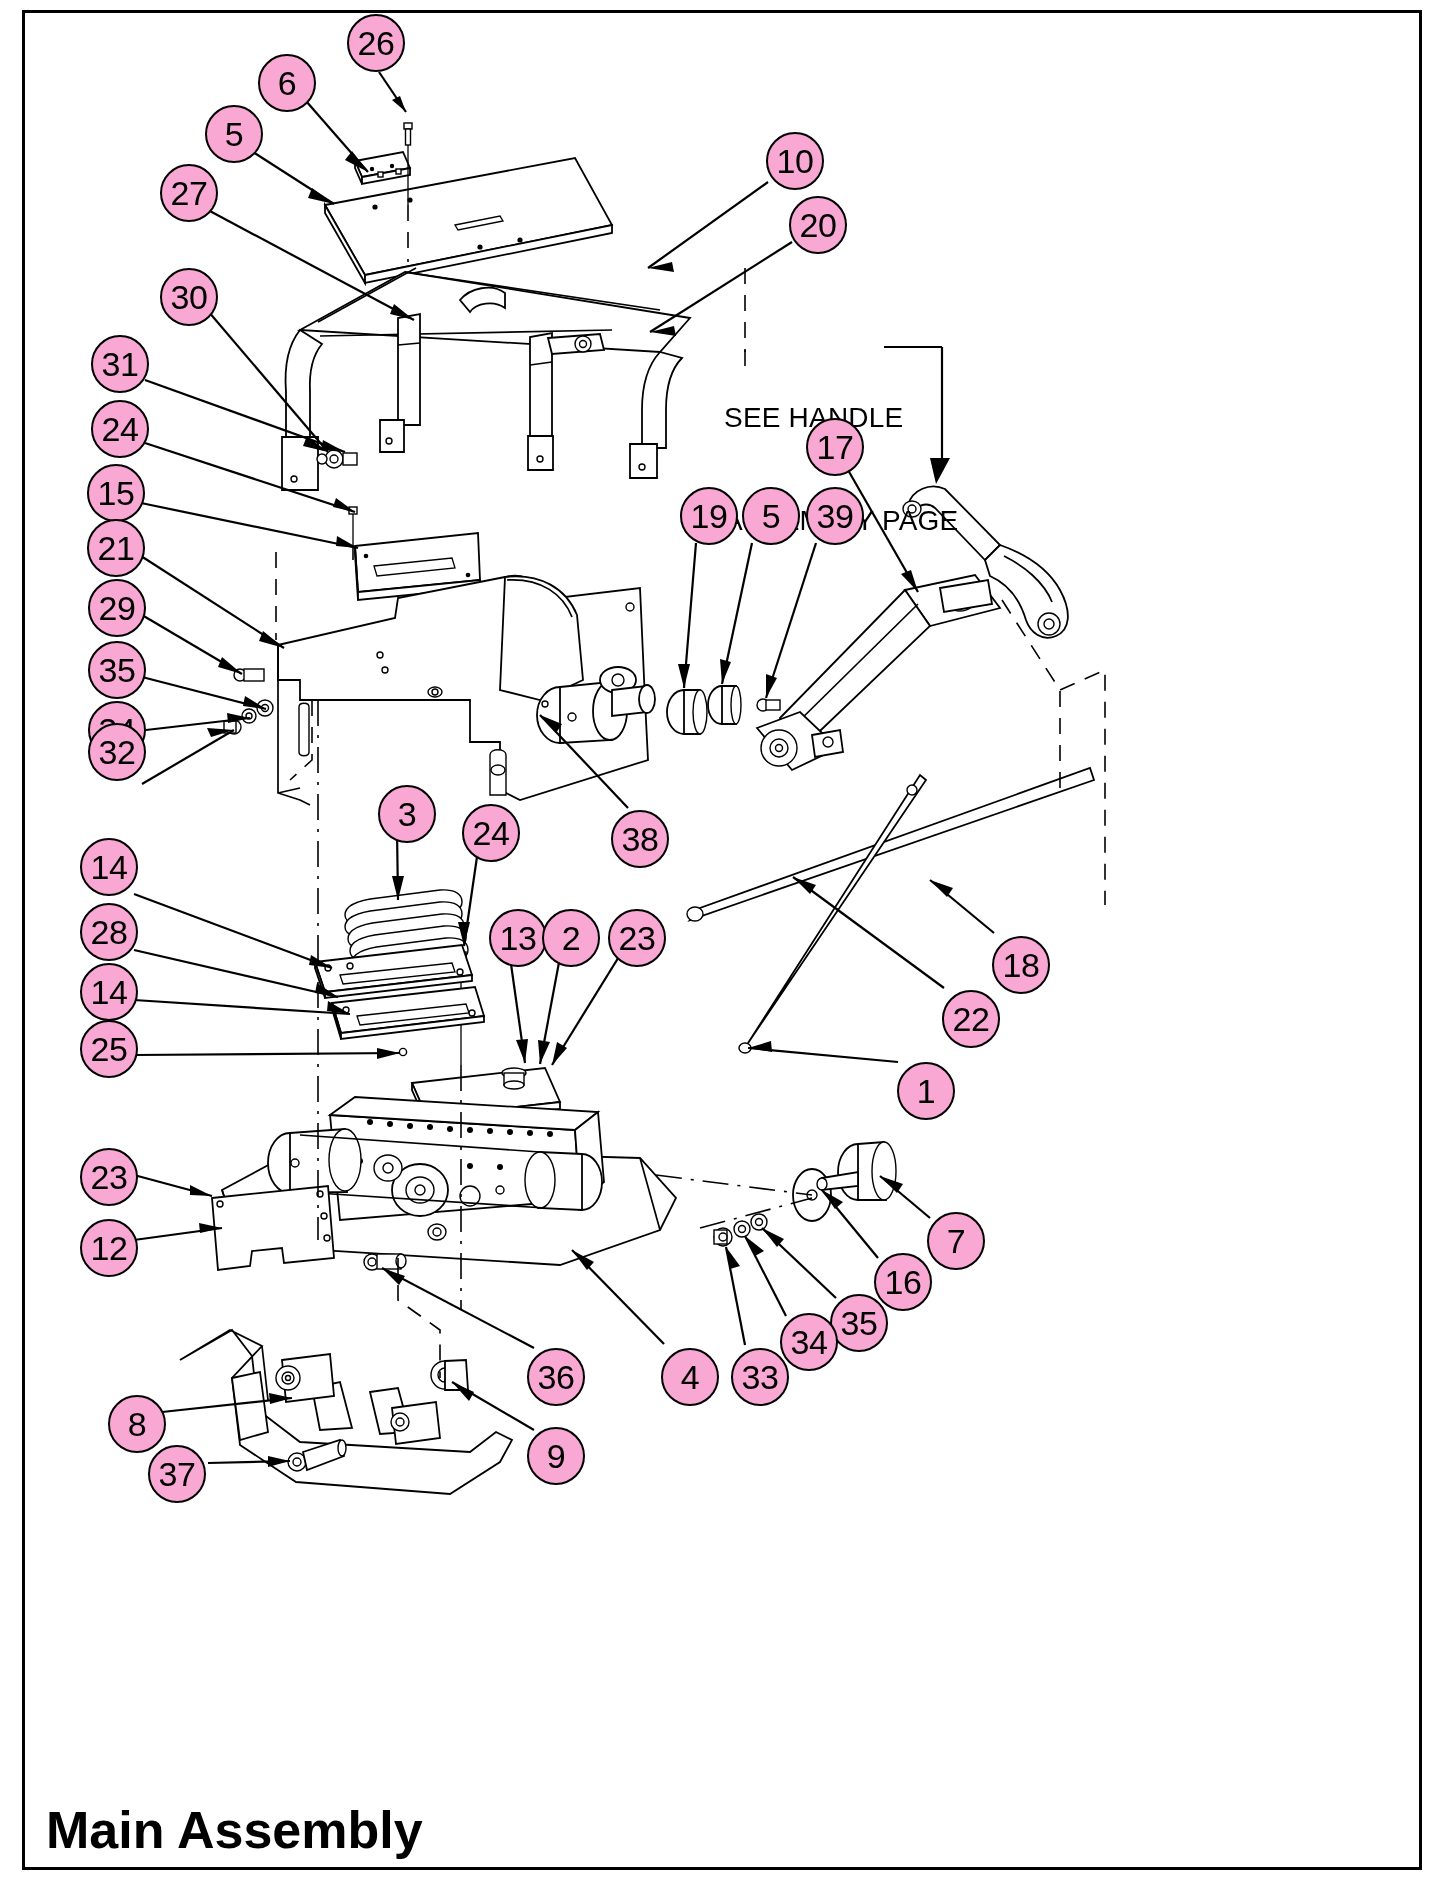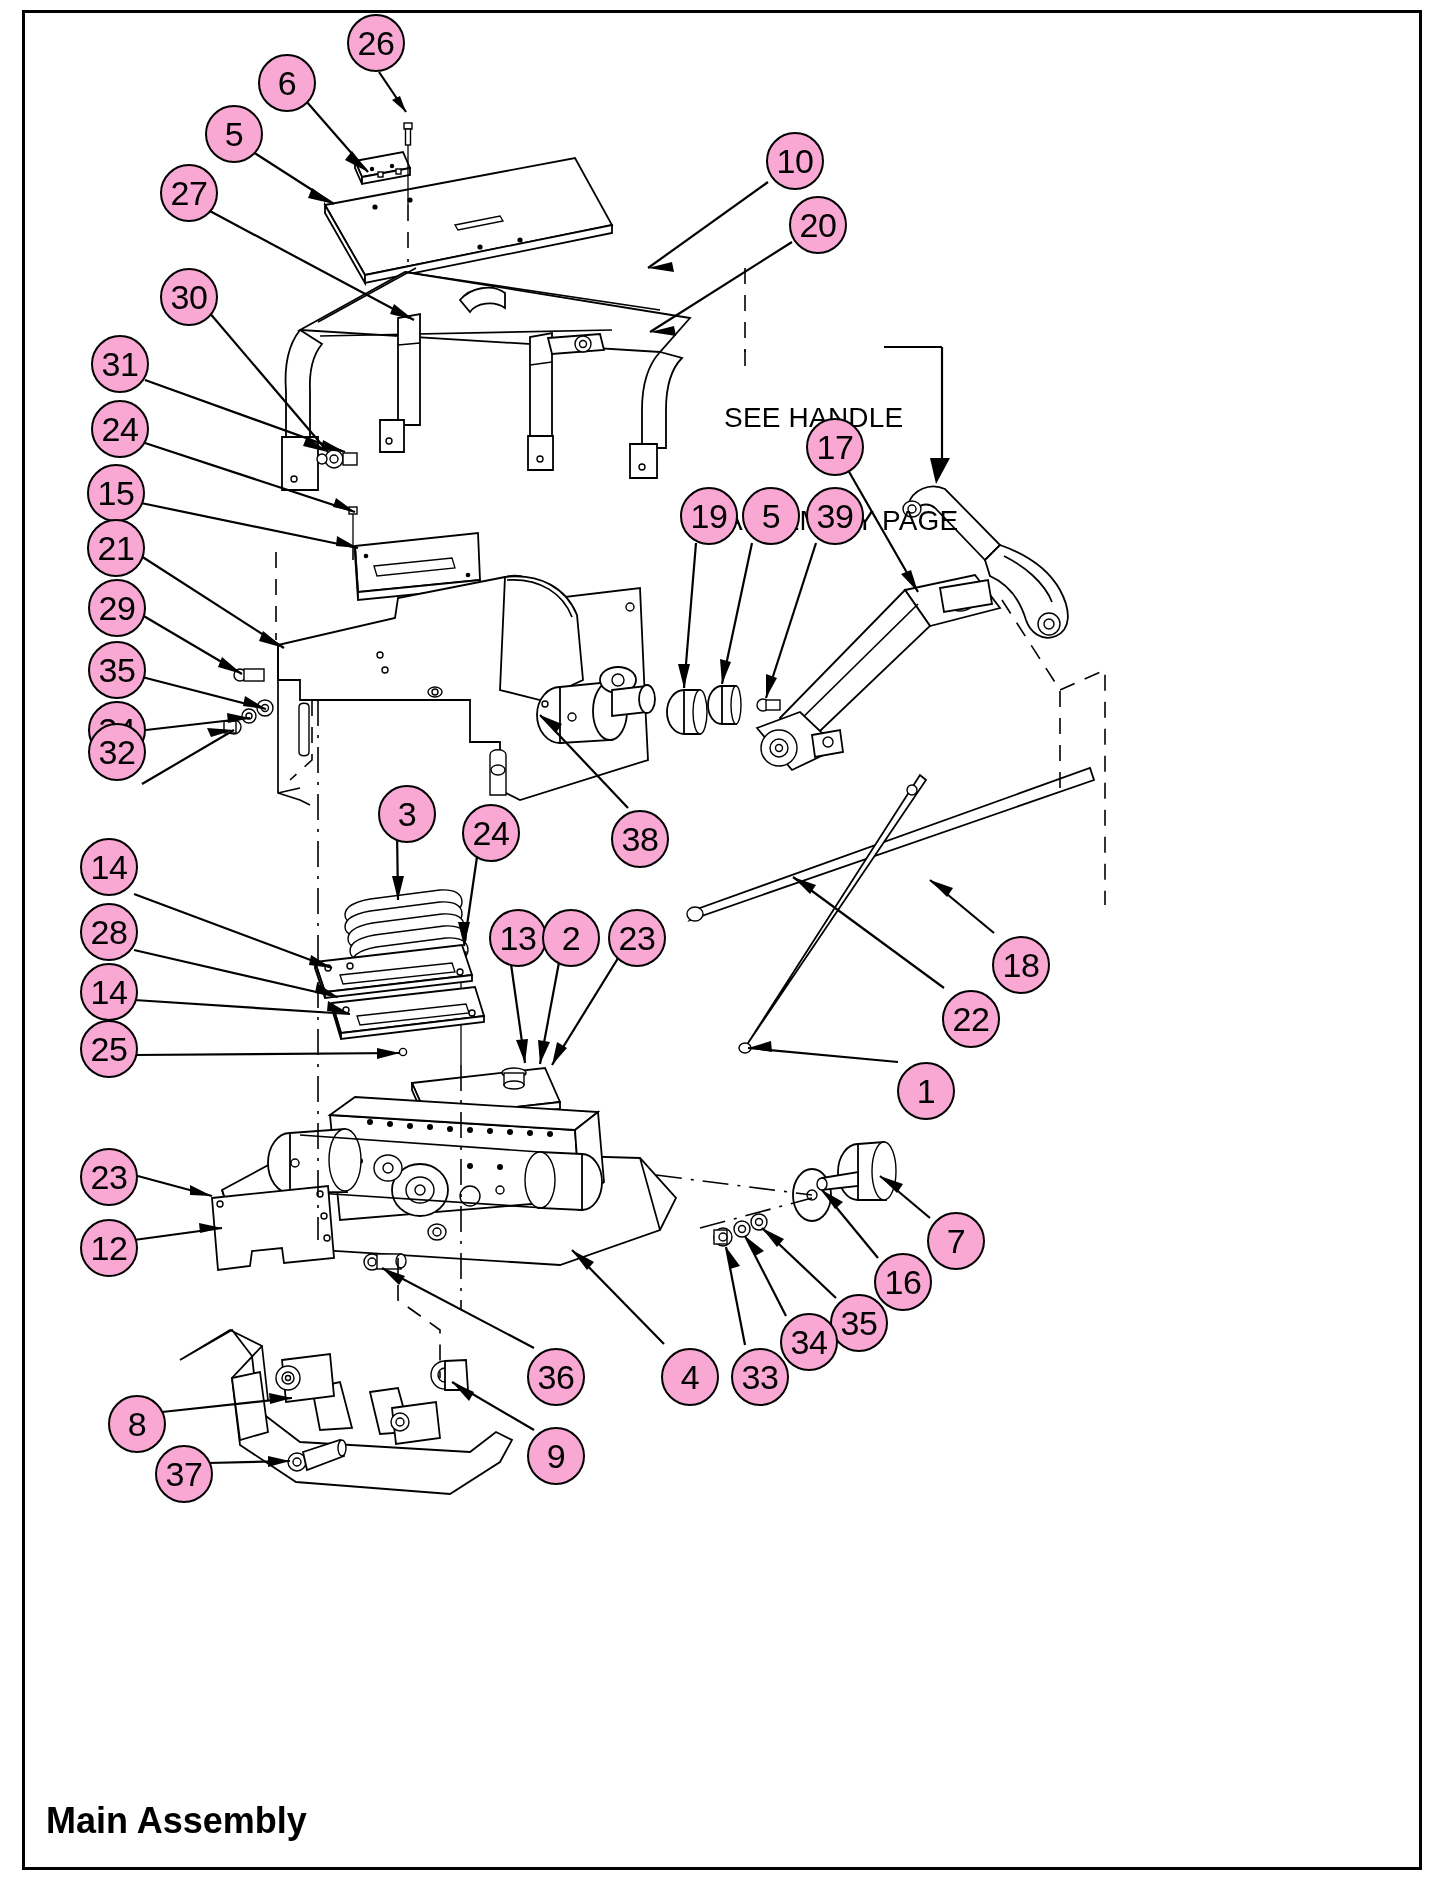--- a/index.html
+++ b/index.html
@@ -49,21 +49,21 @@
     color:#000;
     white-space:pre;
     z-index:35;
     letter-spacing:0.2px;
   }
   #title-text{
     position:absolute;
     left:46px;top:1800px;
     font-family:"Liberation Sans", sans-serif;
     font-weight:bold;
-    font-size:36px;
+    font-size:52px;
     color:#000;
     letter-spacing:0px;
     z-index:35;
   }
   .lead-line{stroke:#000;stroke-width:2.2;fill:none;}
   .thin{stroke:#000;stroke-width:1.7;fill:none;}
   .vthin{stroke:#000;stroke-width:1.3;fill:none;}
   .part-fill{fill:#ffffff;stroke:#000;stroke-width:1.8;}
   .part-fill-thin{fill:#ffffff;stroke:#000;stroke-width:1.4;}
   .arrow-head{fill:#000;stroke:none;}
@@ -687,21 +687,21 @@
       </div>
       <div class="callout-circle" style="left: 527px; top: 1348px; width: 58px; height: 58px;">
         <span class="num">36</span>
       </div>
       <div class="callout-circle" style="left: 527px; top: 1427px; width: 58px; height: 58px;">
         <span class="num">9</span>
       </div>
       <div class="callout-circle" style="left: 108px; top: 1395px; width: 58px; height: 58px;">
         <span class="num">8</span>
       </div>
-      <div class="callout-circle" style="left: 155px; top: 1445px; width: 58px; height: 58px;">
+      <div class="callout-circle" style="left: 148px; top: 1445px; width: 58px; height: 58px;">
         <span class="num">37</span>
       </div>
     </div>
 
   <div class="note-text" id="see-handle-note" style="left:724px;top:333px;">
     <div>SEE HANDLE</div>
     <div>ASSEMBLY PAGE</div>
   </div>
 
   <div id="title-text">Main Assembly</div>

